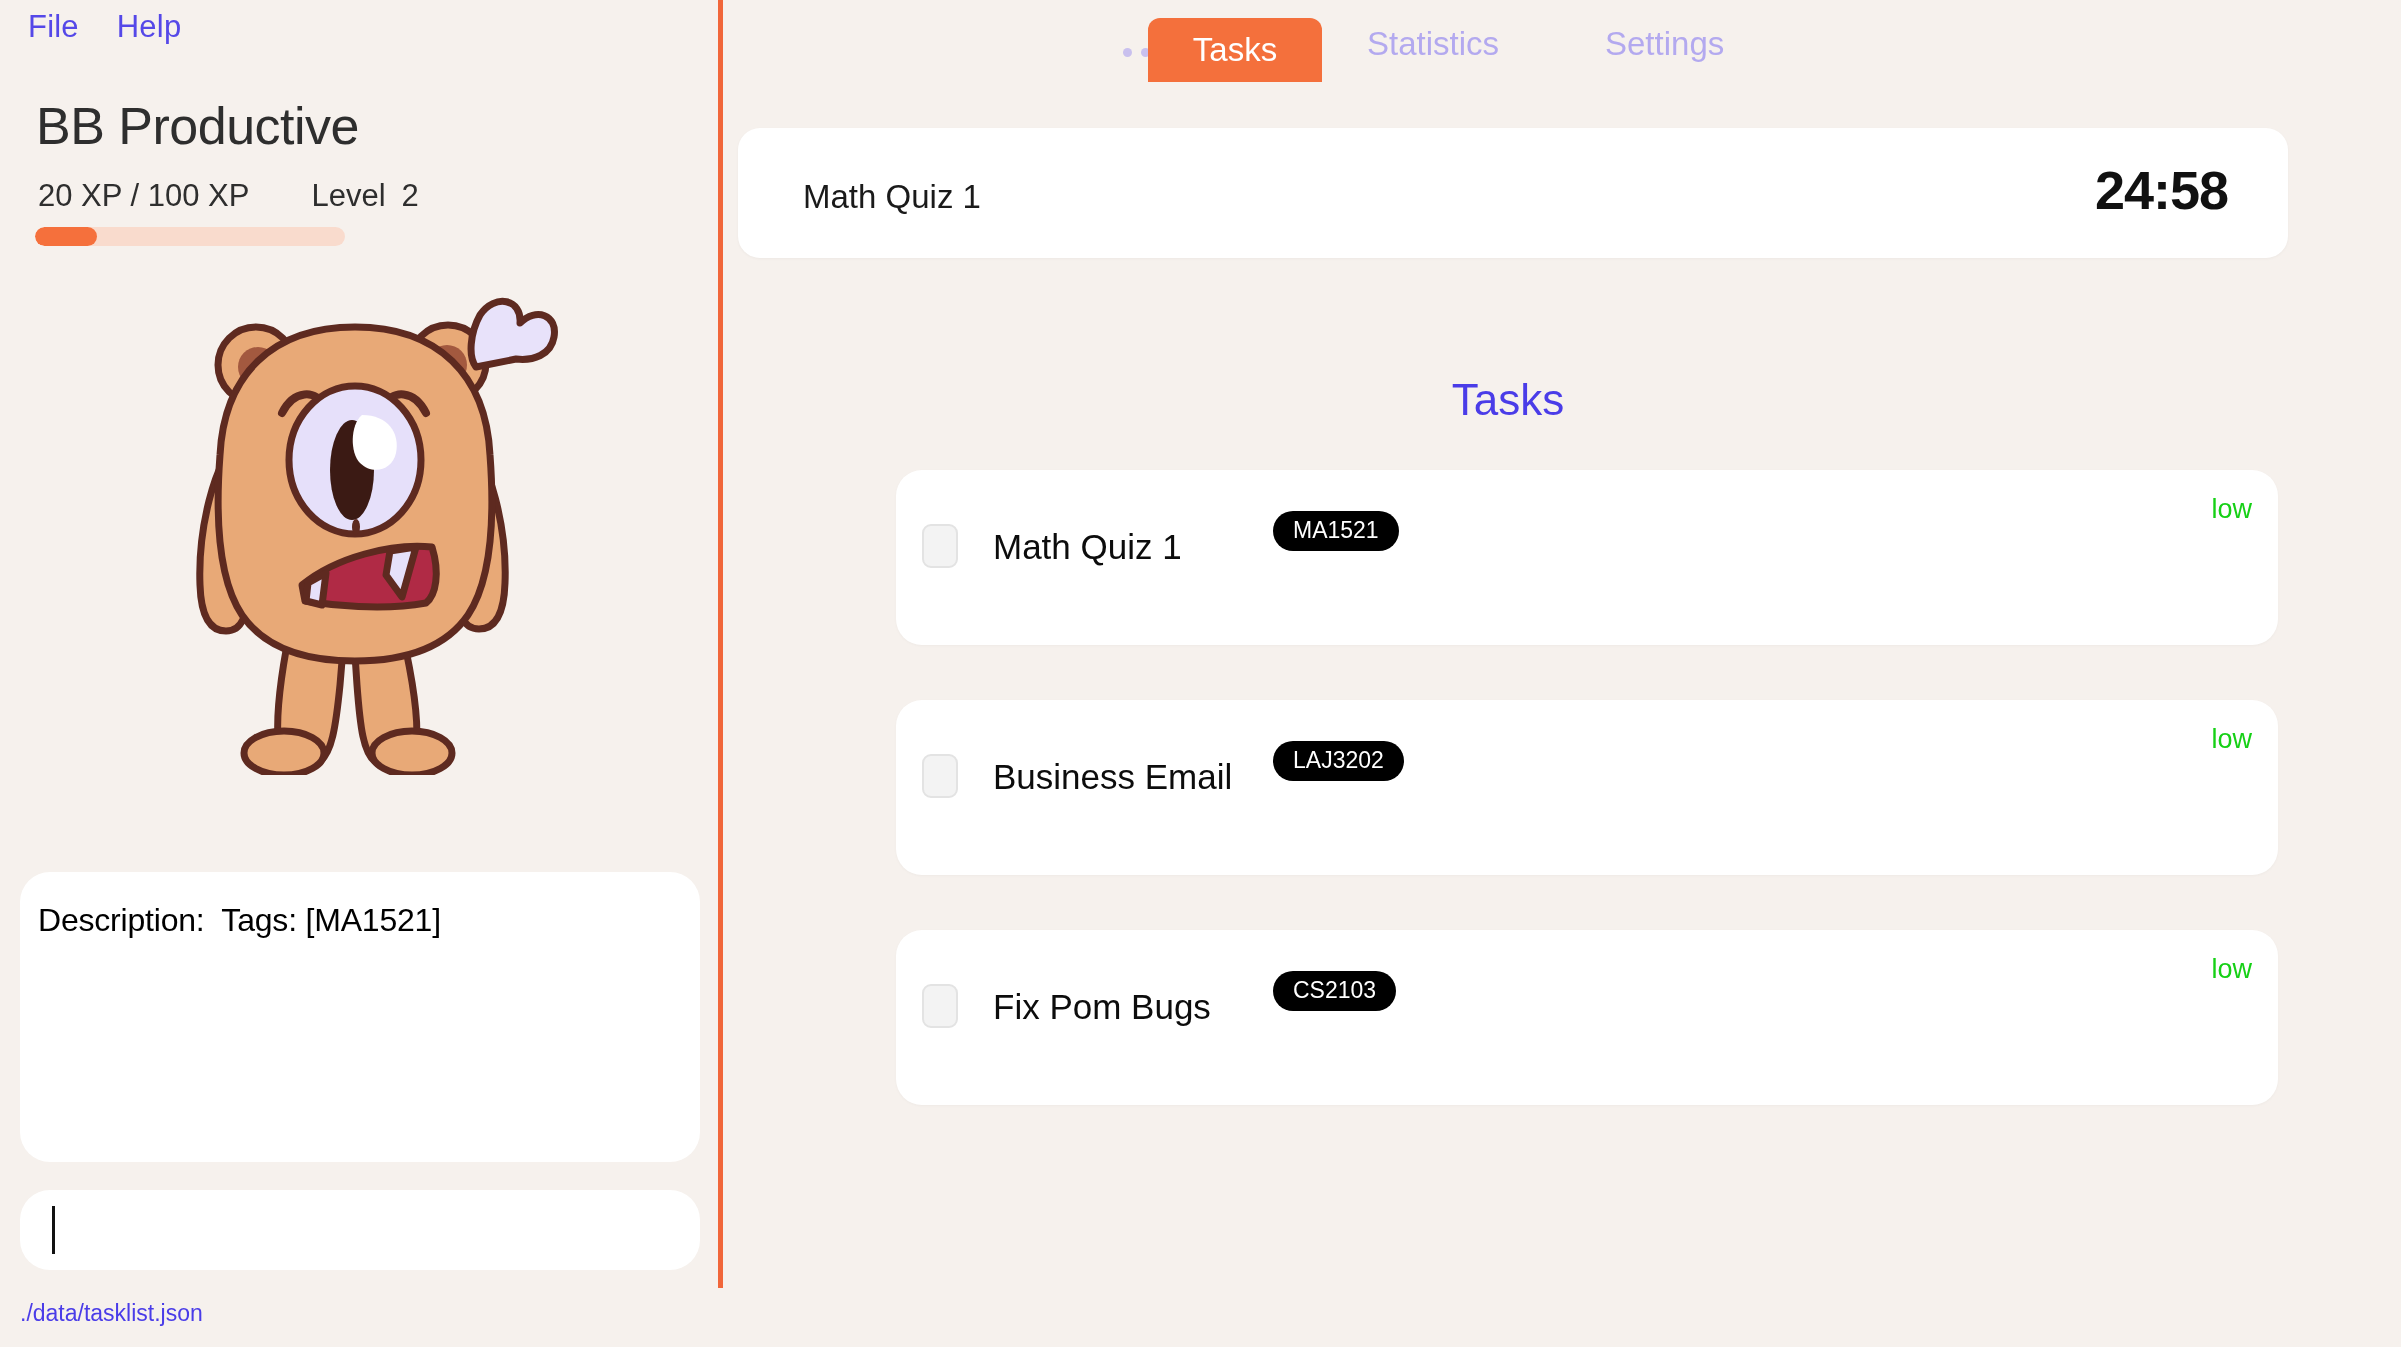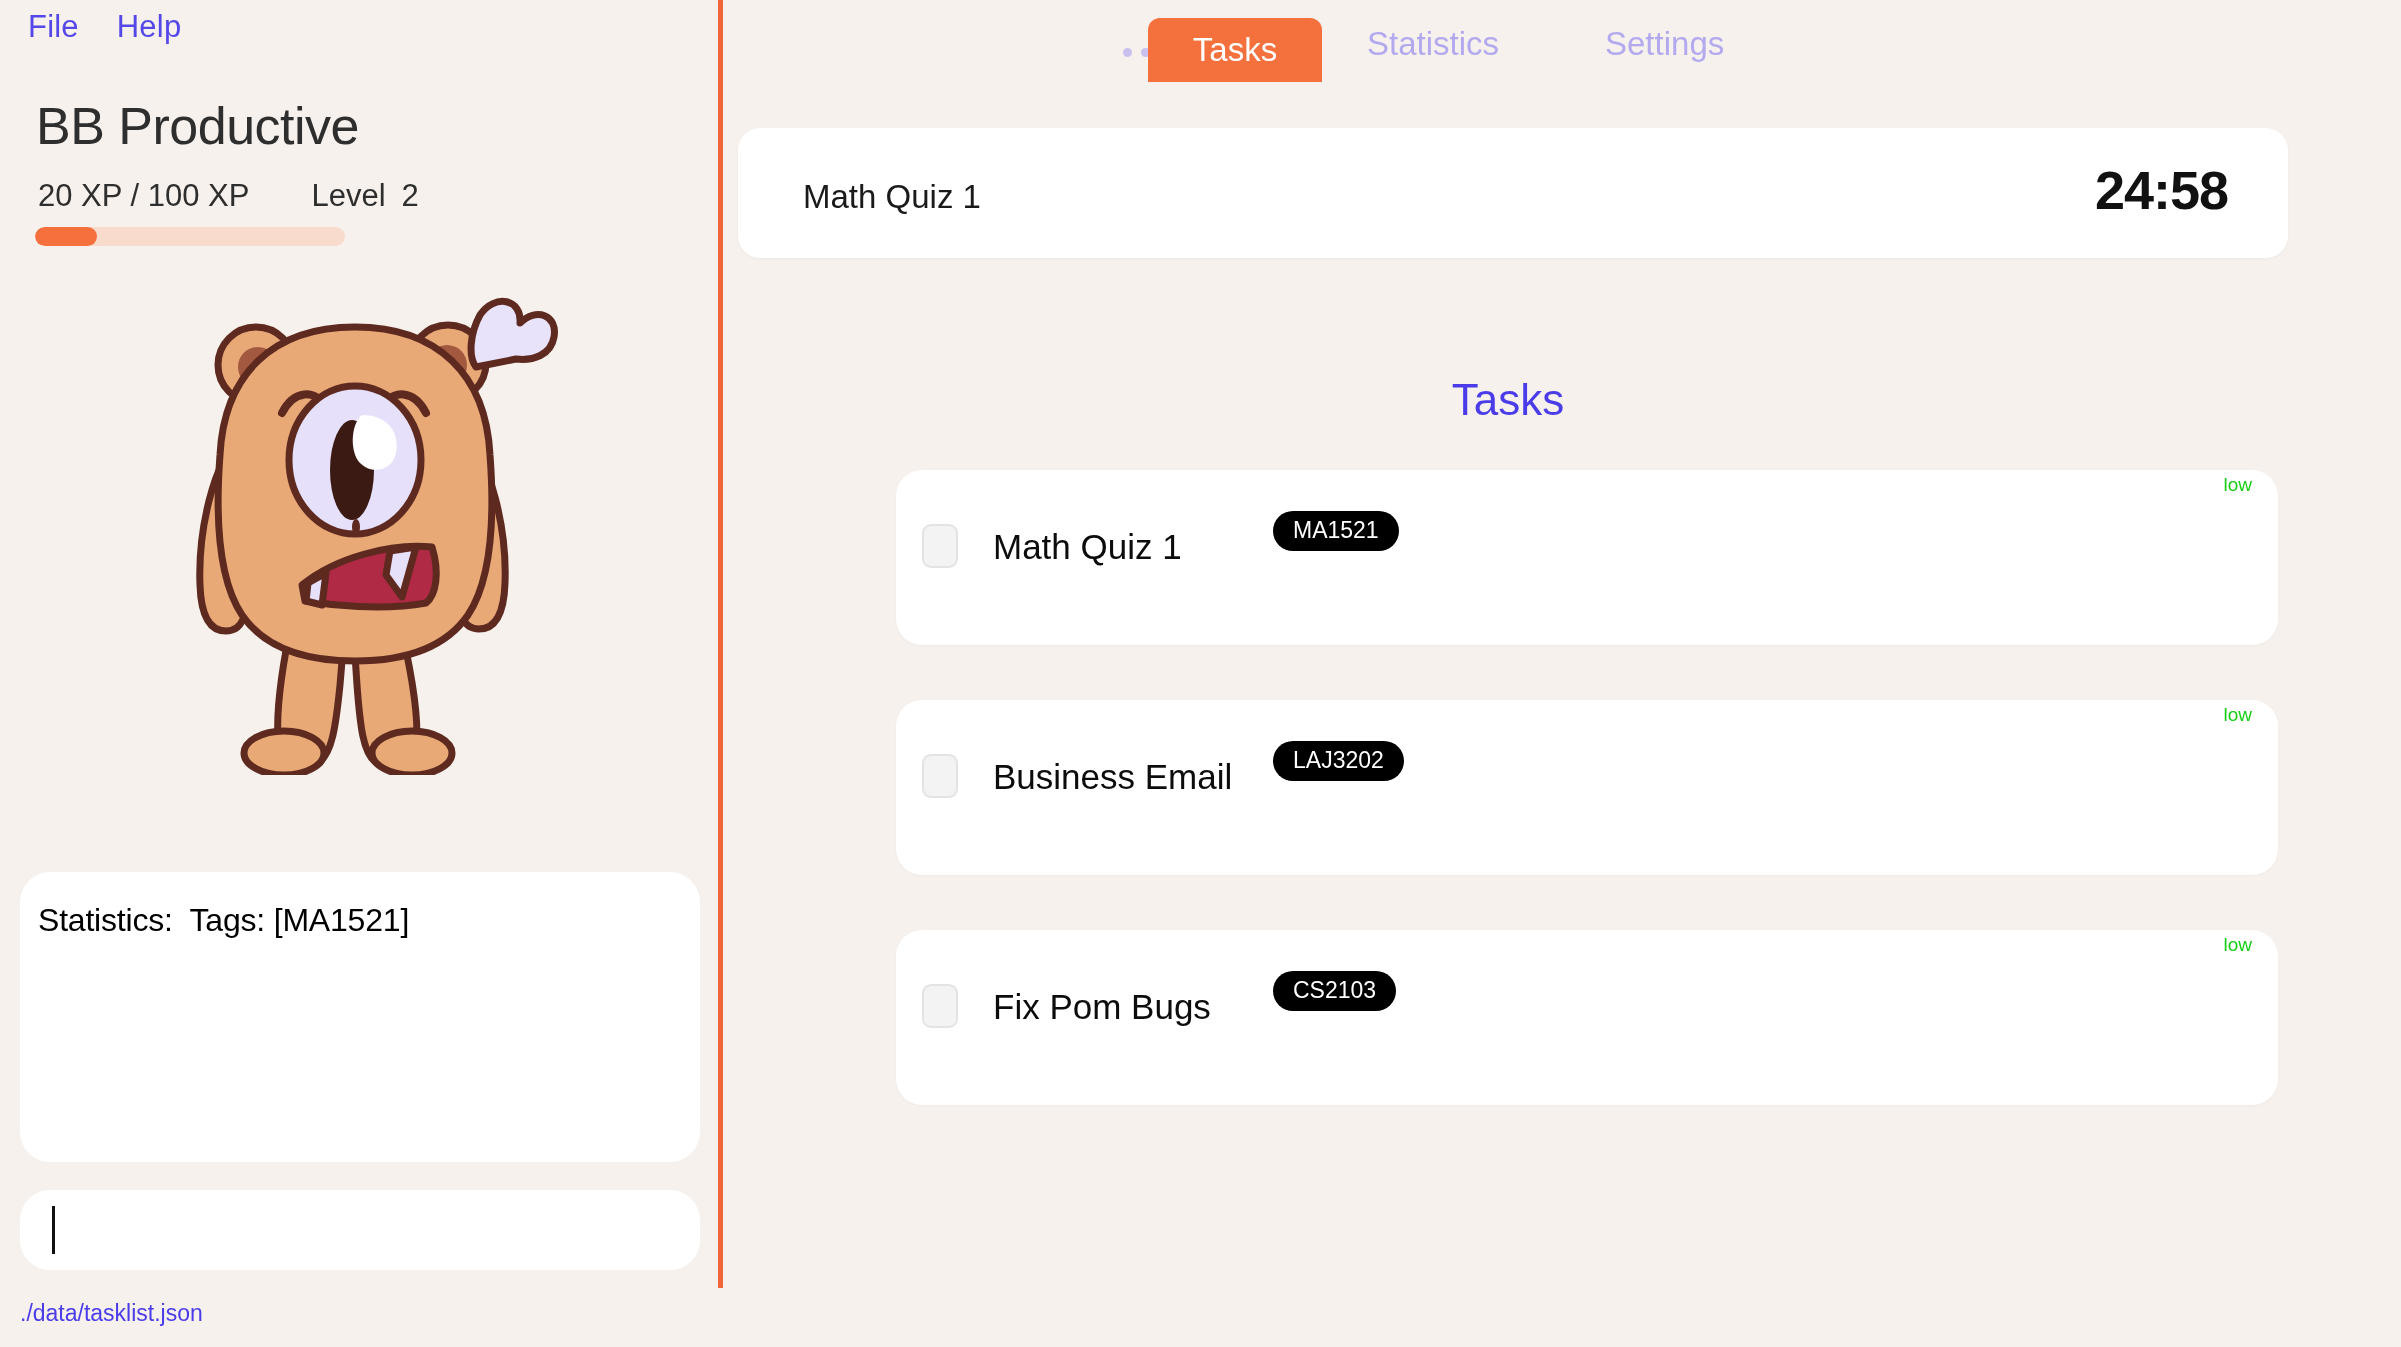--- a/index.html
+++ b/index.html
@@ -167,22 +167,22 @@
     font-size: 35px; color: #0c0c0c;
   }
   .task-tag {
     position: absolute; left: 377px; top: 41px;
     background: #000000; color: #ffffff;
     font-size: 23px; border-radius: 20px;
     padding: 8px 20px 9px 20px;
     line-height: 1;
   }
   .task-priority {
-    position: absolute; right: 26px; top: 4px;
-    font-size: 19px; color: #16d016;
+    position: absolute; right: 26px; top: 24px;
+    font-size: 27px; color: #16d016;
   }
 </style>
 </head>
 <body>
 
 <div id="app">
 
   <div id="sidebar">
 
     <div id="menubar">
@@ -237,21 +237,21 @@
         <path d="M158 298 L176 288 L172 320 L156 316 Z" fill="#e6e0fa"></path>
         <path d="M240 266 L266 262 L252 312 L236 290 Z" fill="#e6e0fa"></path>
       </g>
 
       <g stroke="#5e2a20" stroke-width="7" stroke-linejoin="round" fill="#e8e2fa">
         <path d="M330 30 C345 8 372 14 370 38 C386 22 408 30 404 52 C401 70 383 76 366 74 L326 82 C318 72 320 48 330 30 Z"></path>
       </g>
     </svg>
 
     <div id="desc-card">
-      <div class="desc-line">Statistics:  Tags: [MA1521]</div>
+      <div class="desc-line">Description:  Tags: [MA1521]</div>
     </div>
 
     <div id="command-input">
       <span id="caret"></span>
       <span></span>
     </div>
 
     <div id="status-bar">./data/tasklist.json</div>
   </div>
 

